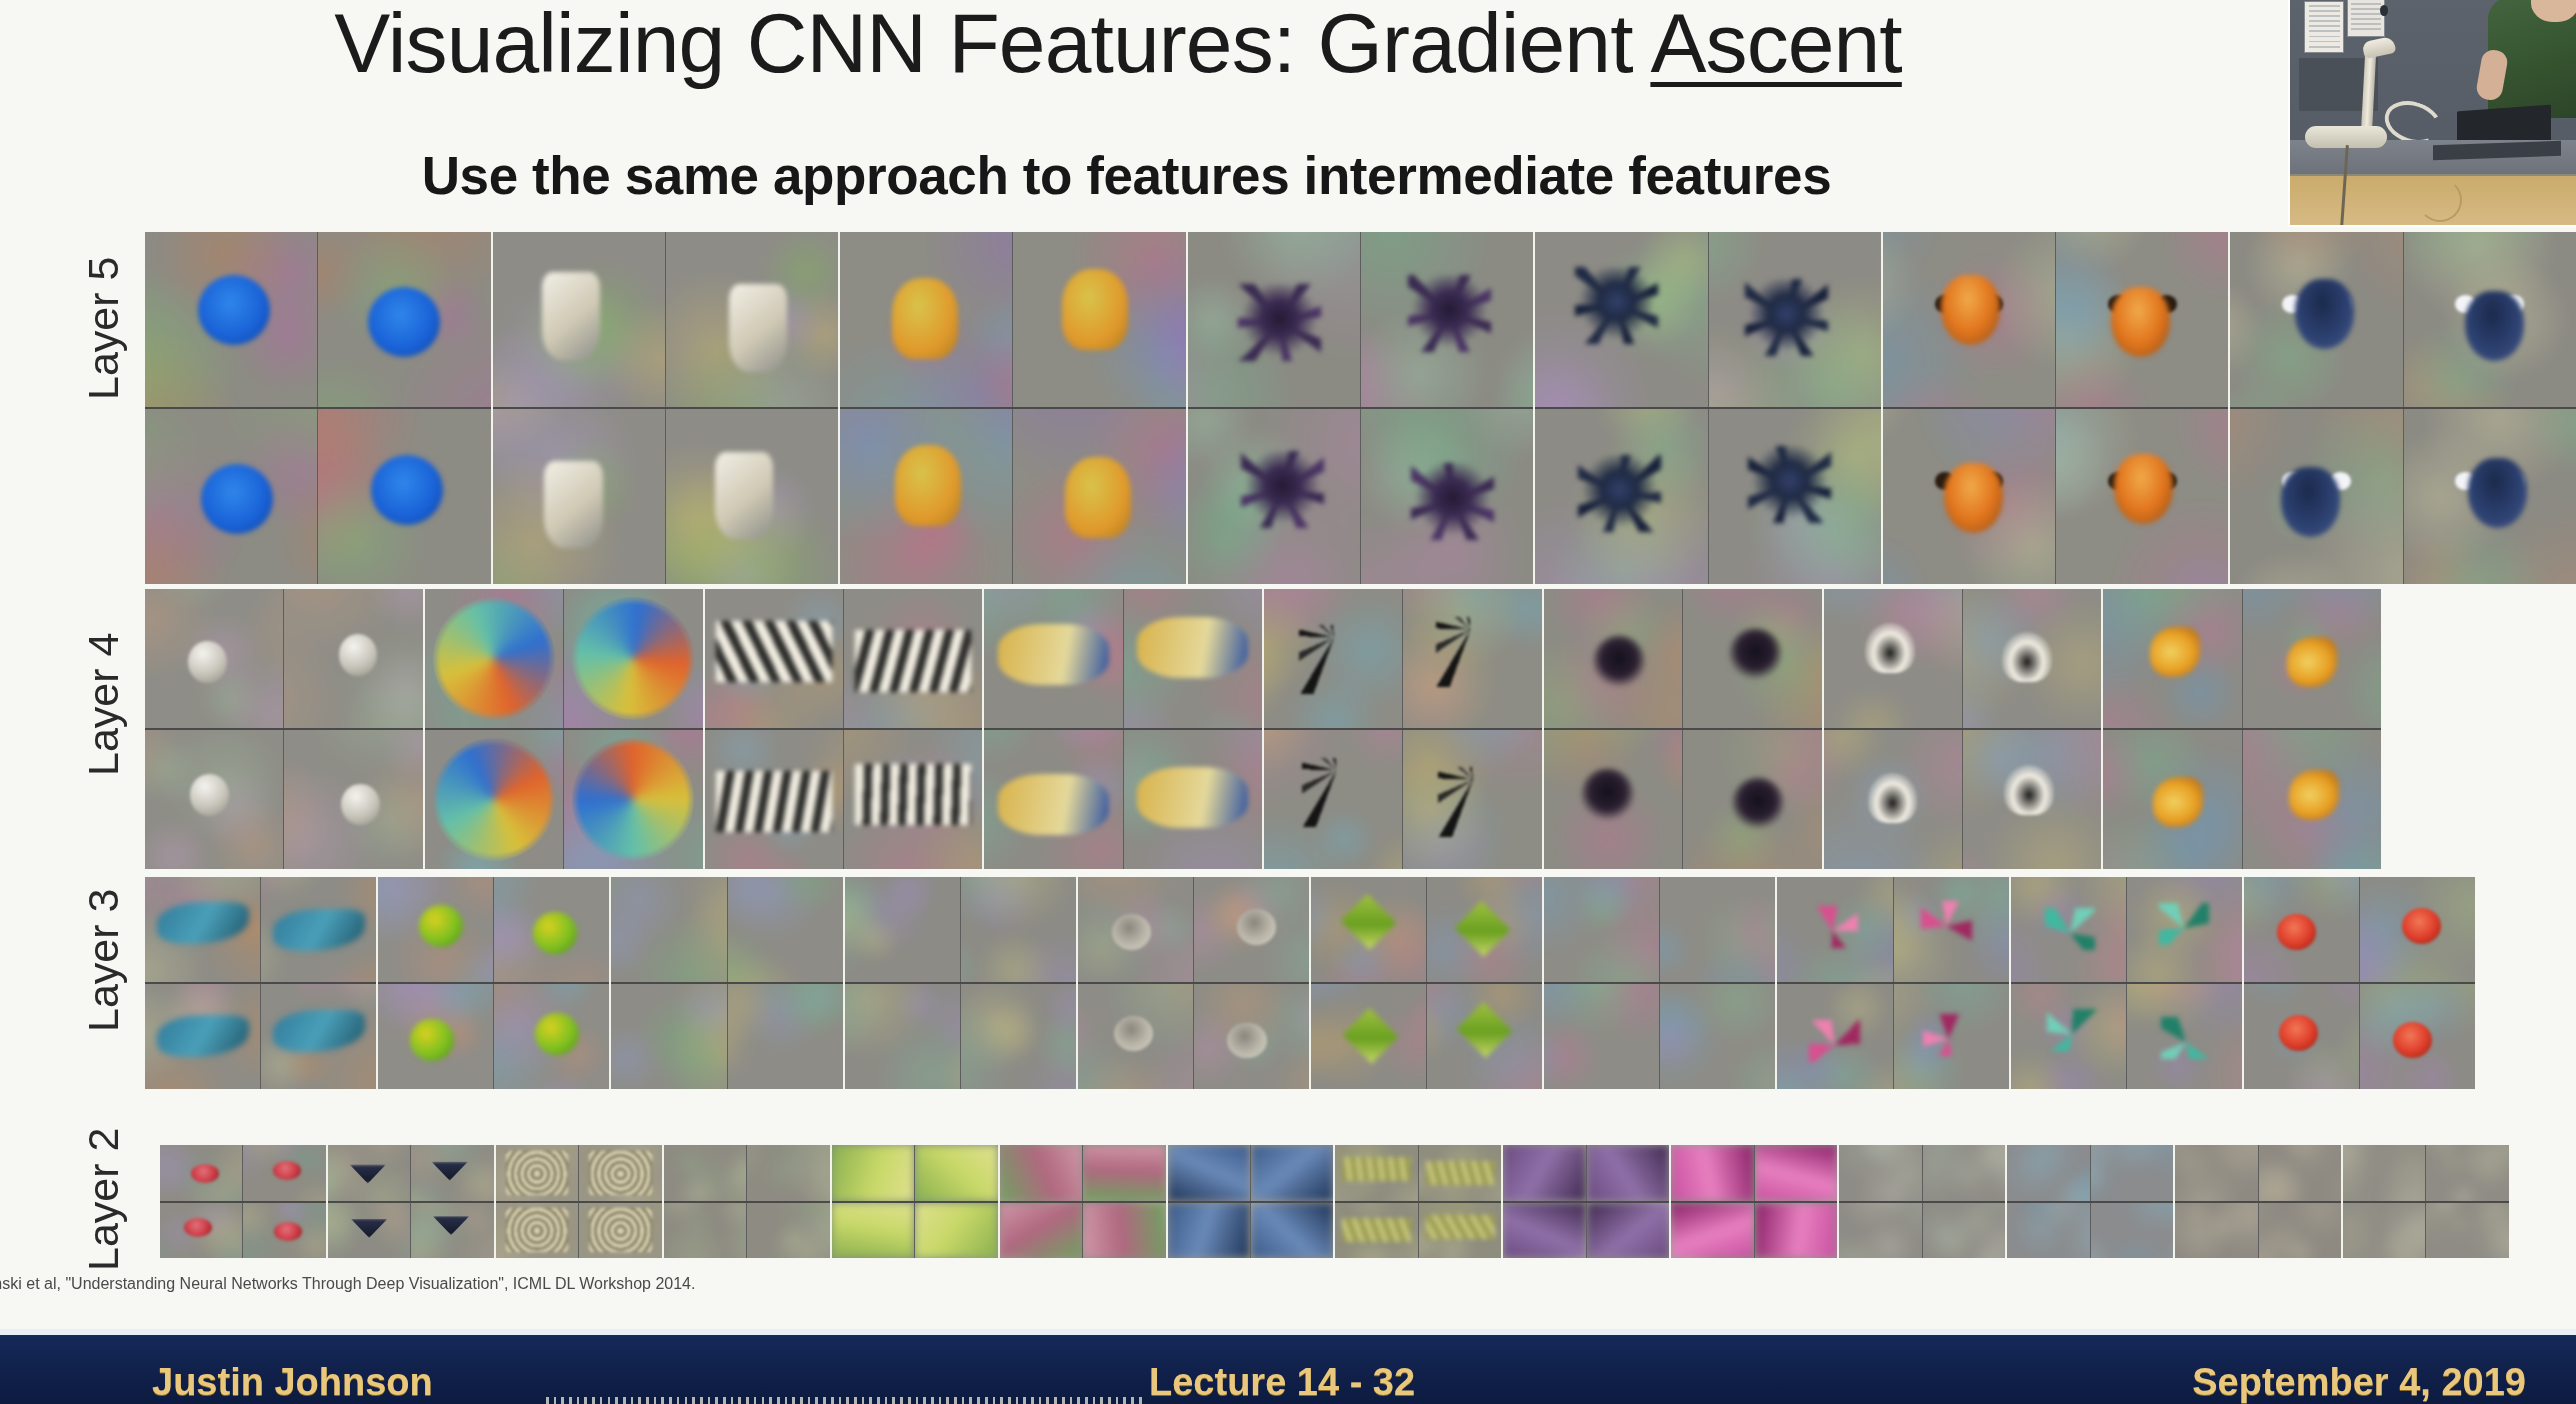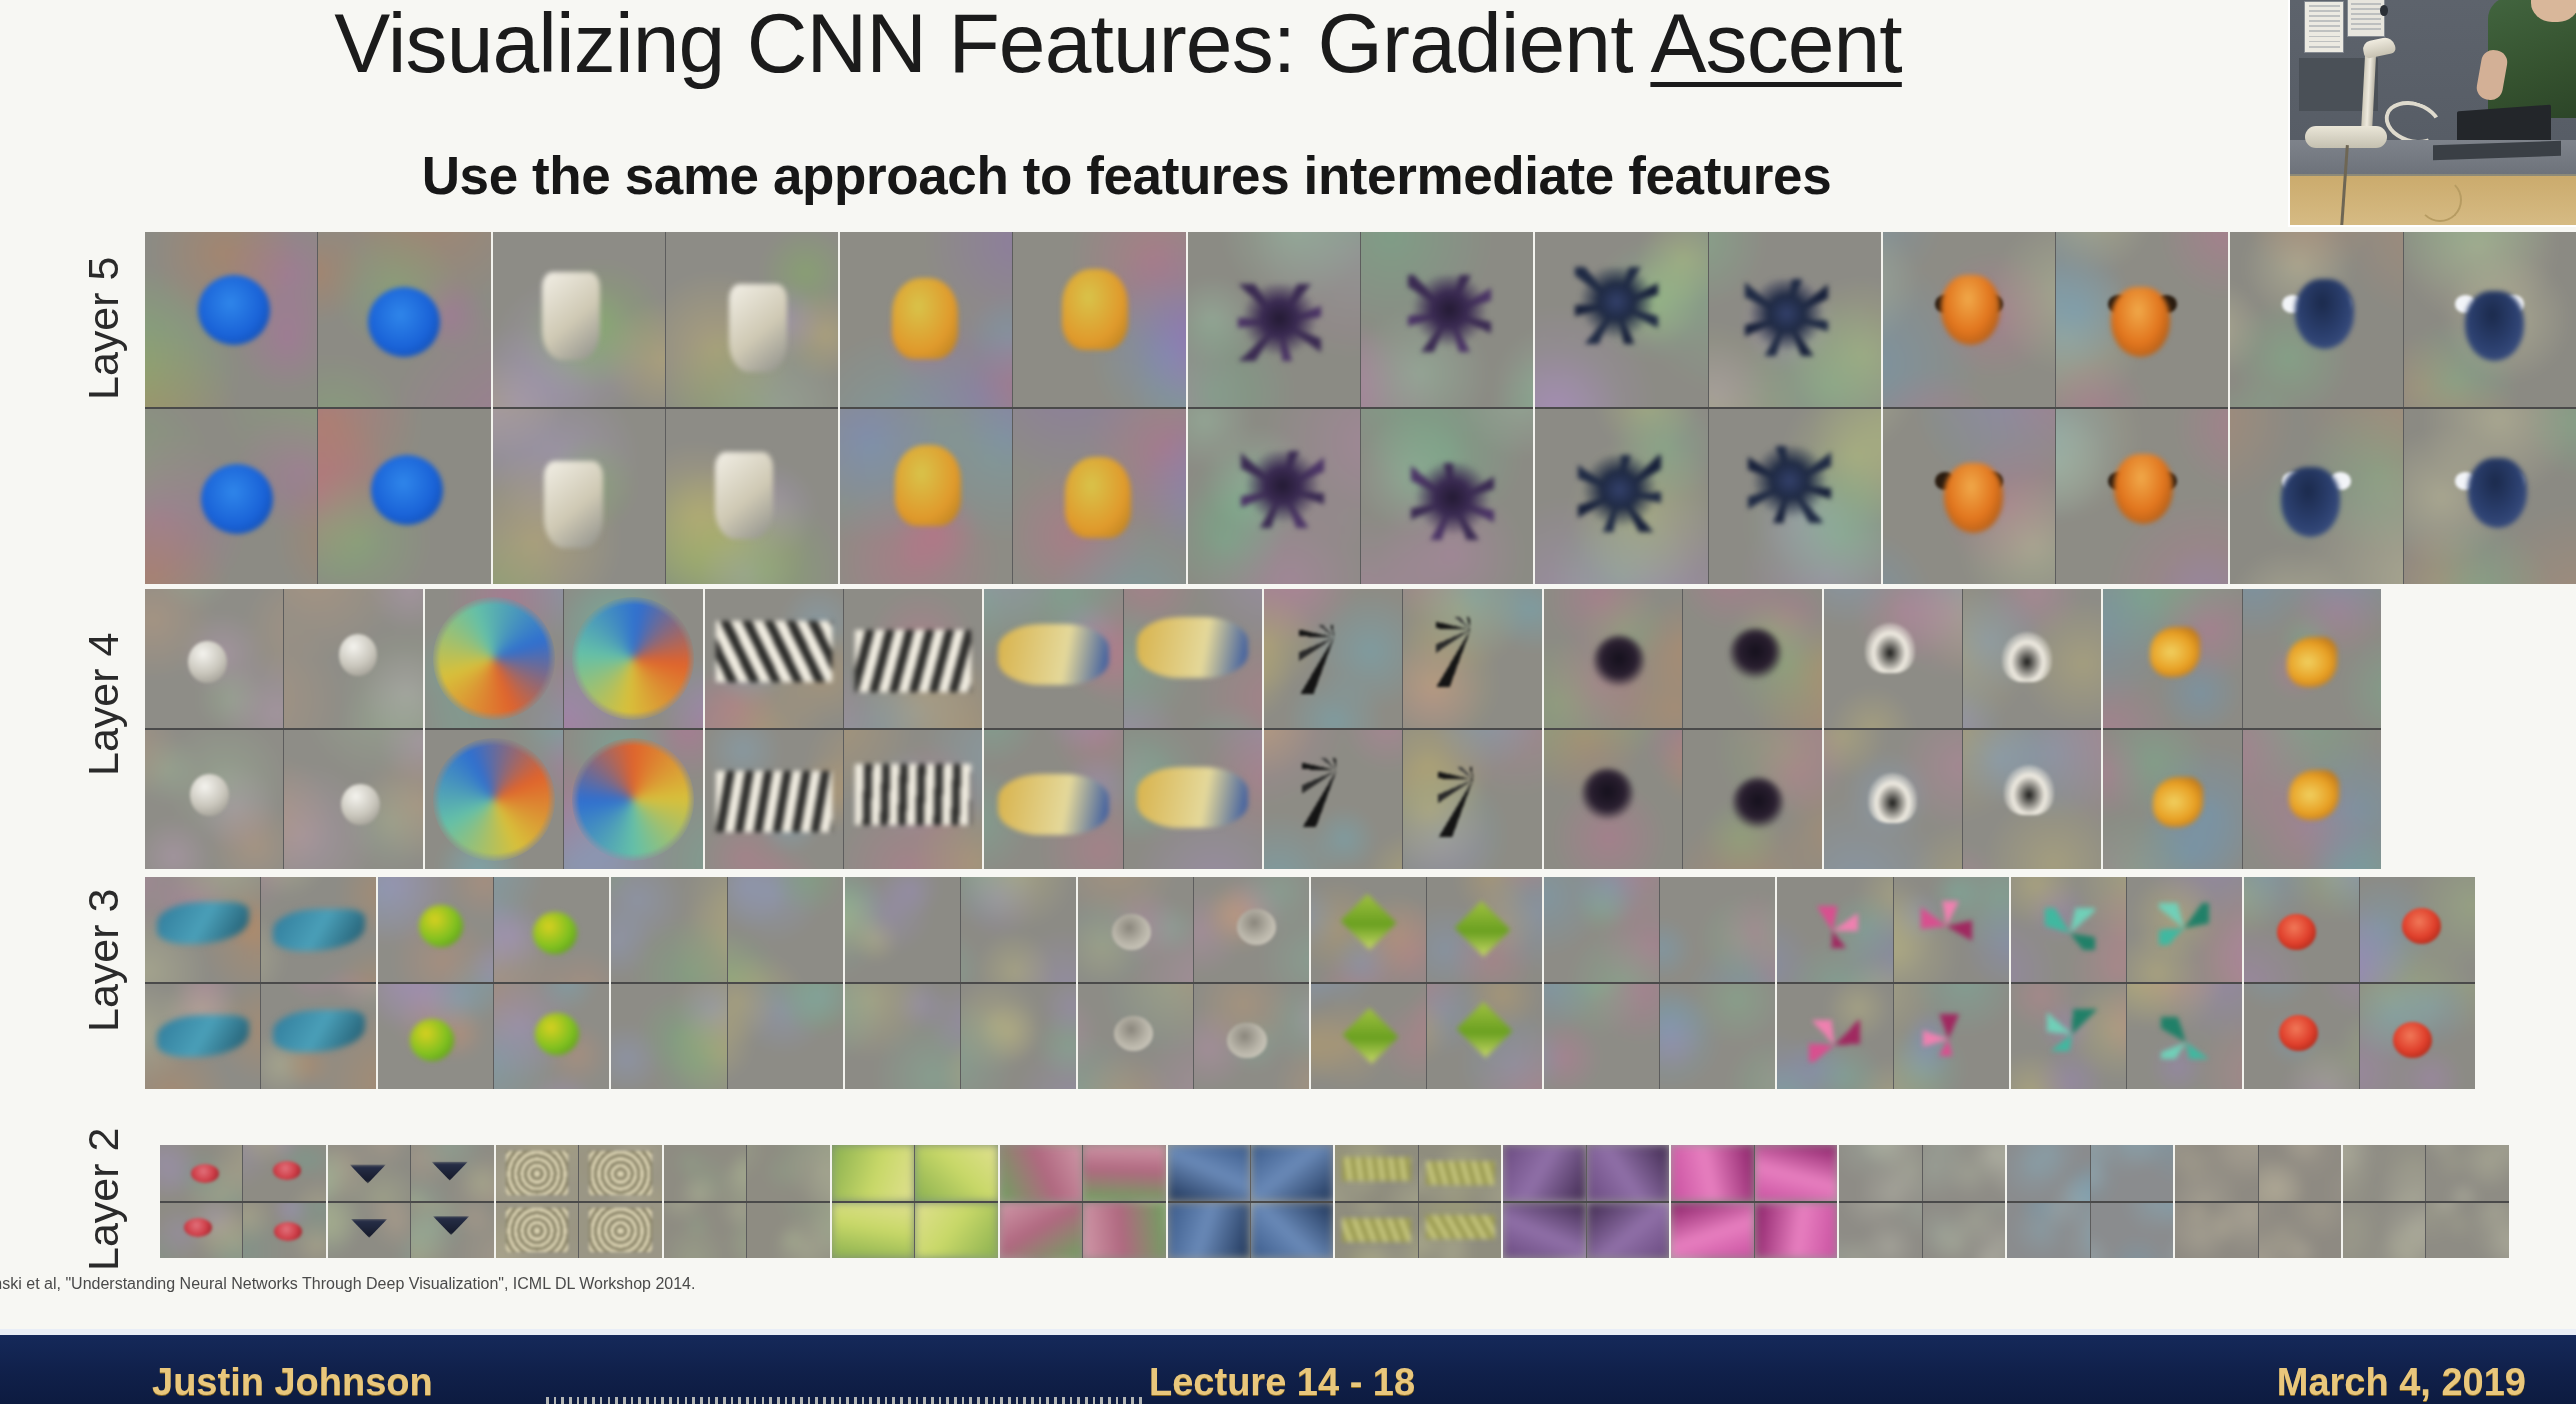--- a/index.html
+++ b/index.html
@@ -1031,17 +1031,17 @@
           <div style="position: absolute; left: 32.3025%; top: 24.2134%; width: 44%; height: 44%; border-radius: 50%; border-right-color: transparent; border-top-color: transparent; filter: blur(2.6px); transform: rotate(118deg);"></div>
         </div>
       </div>
     </div>
   </div>
 
 <div id="footnote">inski et al, "Understanding Neural Networks Through Deep Visualization", ICML DL Workshop 2014.</div>
 
 <div id="footer-bar">
   <div class="f" id="footer-author">Justin Johnson</div>
-  <div class="f" id="footer-lecture">Lecture 14 - 18</div>
-  <div class="f" id="footer-date">March 4, 2019</div>
+  <div class="f" id="footer-lecture">Lecture 14 - 32</div>
+  <div class="f" id="footer-date">September 4, 2019</div>
   <div id="footer-scratch"></div>
 </div>
 
 
 </body></html>

